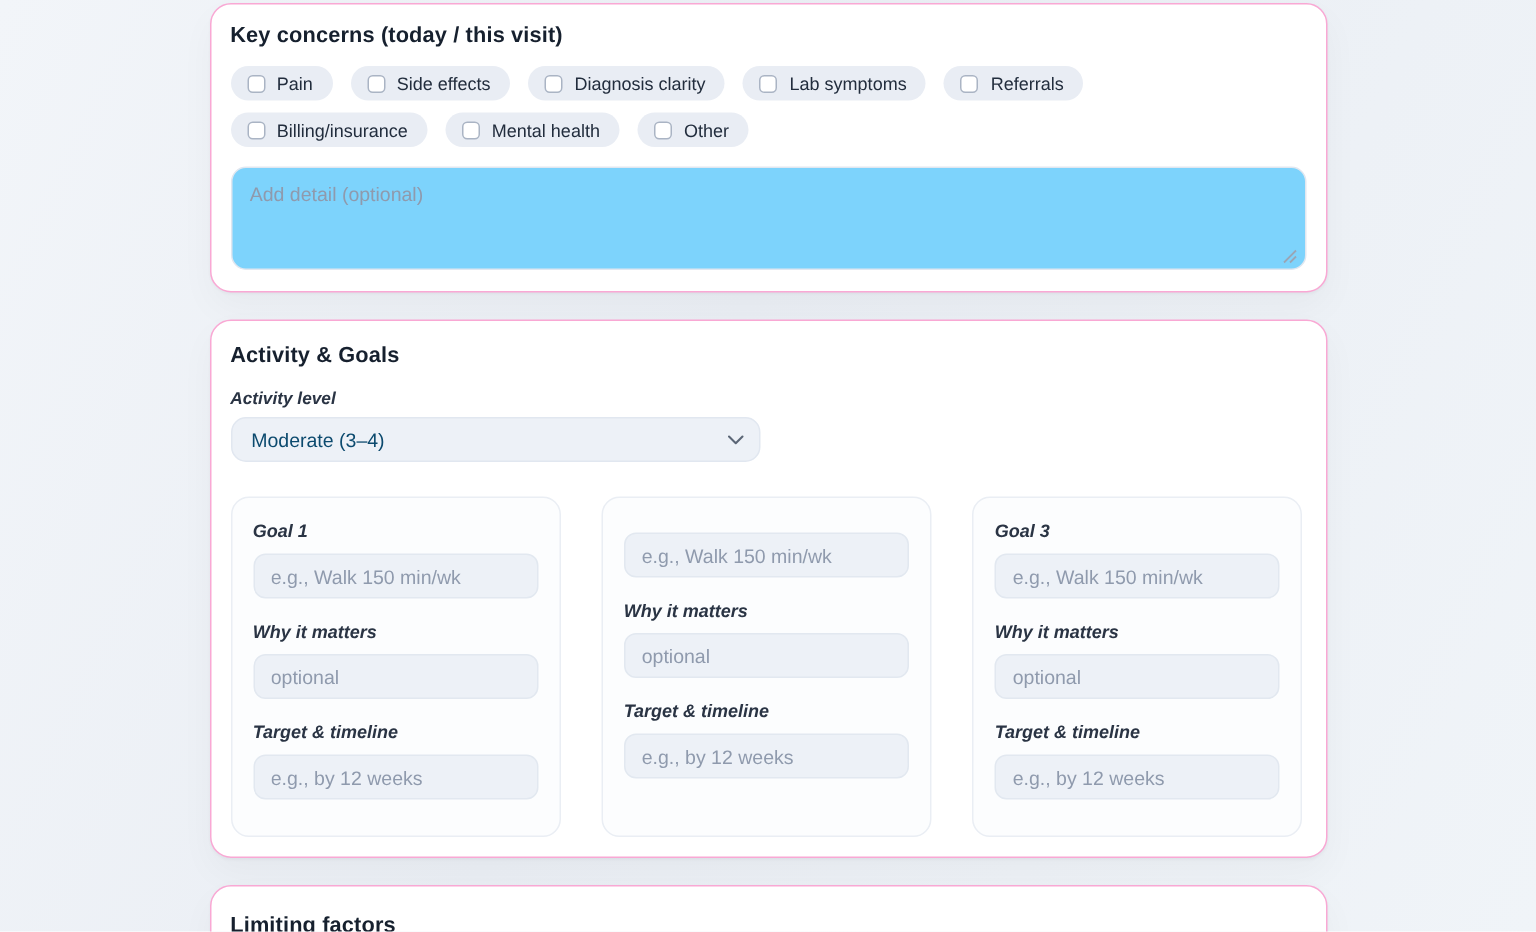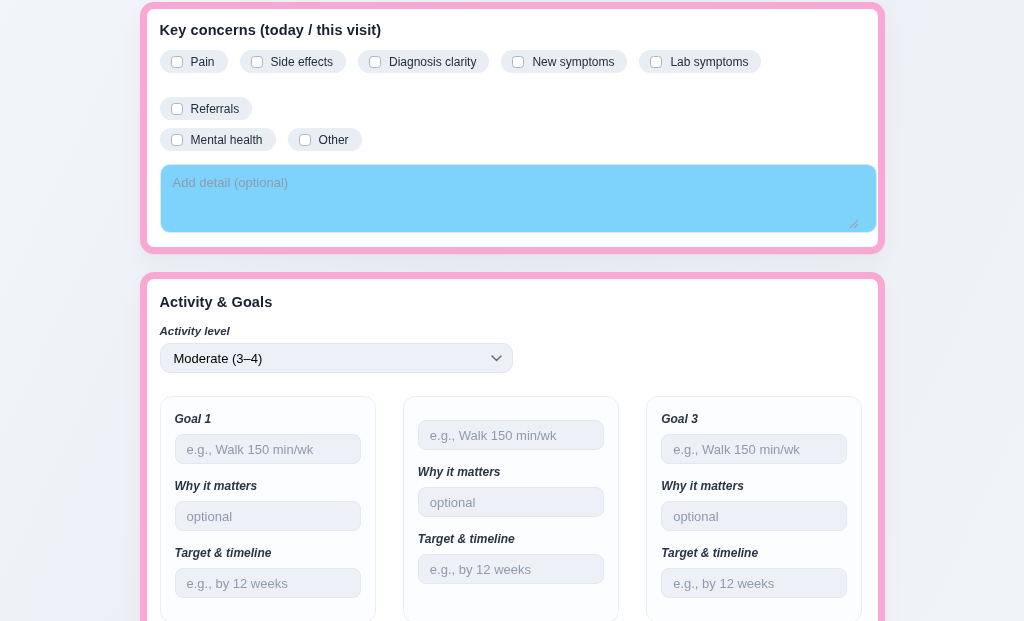--- a/index.html
+++ b/index.html
@@ -11,21 +11,21 @@
   .stack {
     width: 745px;
     margin: 0 auto;
     padding-top: 2px;
     display: flex;
     flex-direction: column;
     gap: 18px;
   }
   .card {
     background: #ffffff;
-    border: 7px solid #f9a8d4;
+    border: 1px solid #f9a8d4;
     border-radius: 14px;
     box-shadow: 0 1px 2px rgba(15,23,42,.04), 0 10px 24px rgba(15,23,42,.035);
   }
   .card-1 { padding: 13px 15px 14px 13px; }
   .card-2 { padding: 15px 15px 13px 13px; }
   .card-3 { padding: 18px 15px 20px 13px; }
   .section-title {
     font-size: 14.5px;
     font-weight: 700;
     color: #16202e;
@@ -99,21 +99,21 @@
     height: 30px;
     background: #edf1f7;
     border: 1px solid #e1e7f0;
     border-radius: 10px;
     display: flex;
     align-items: center;
     justify-content: space-between;
     padding: 0 10px 0 13px;
     cursor: pointer;
   }
-  .select-value { font-size: 13px; color: #000000; }
+  .select-value { font-size: 13px; color: #0c4a6e; }
   .goals-row {
     margin-top: 23px;
     display: grid;
     grid-template-columns: repeat(3, 1fr);
     gap: 27px;
   }
   .goal-card {
     background: #fcfdfe;
     border: 1px solid #eaeef4;
     border-radius: 12px;
@@ -154,33 +154,33 @@
       <label class="chip">
         <span class="checkbox"></span>
         <span class="chip-label">Side effects</span>
       </label>
       <label class="chip">
         <span class="checkbox"></span>
         <span class="chip-label">Diagnosis clarity</span>
       </label>
       <label class="chip">
         <span class="checkbox"></span>
-        <span class="chip-label">New symptoms</span>
-      </label>
-      <label class="chip">
-        <span class="checkbox"></span>
         <span class="chip-label">Lab symptoms</span>
       </label>
       <label class="chip">
         <span class="checkbox"></span>
         <span class="chip-label">Referrals</span>
       </label>
     </div>
 
     <div class="chip-row row-2">
+      <label class="chip">
+        <span class="checkbox"></span>
+        <span class="chip-label">Billing/insurance</span>
+      </label>
       <label class="chip">
         <span class="checkbox"></span>
         <span class="chip-label">Mental health</span>
       </label>
       <label class="chip">
         <span class="checkbox"></span>
         <span class="chip-label">Other</span>
       </label>
     </div>
 

